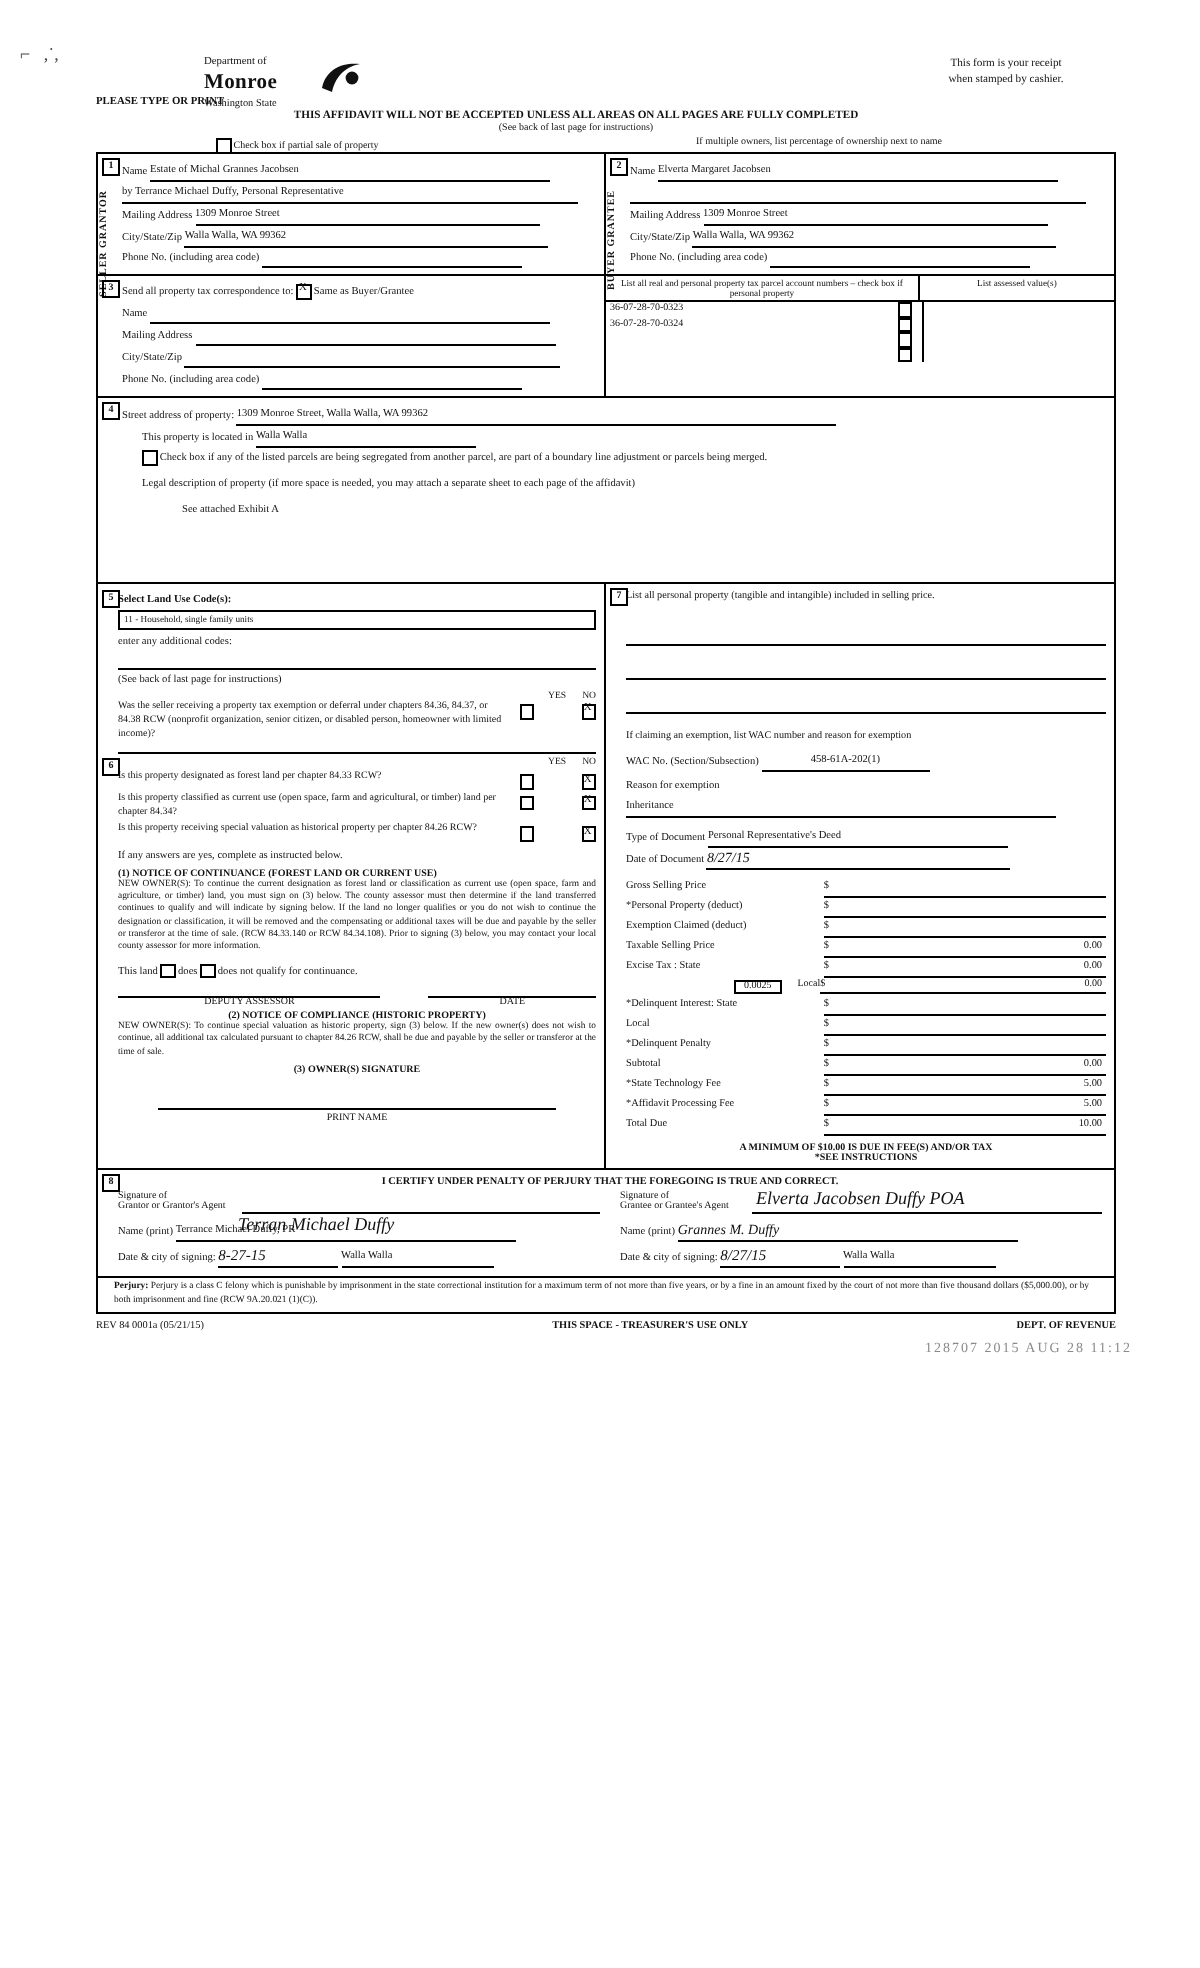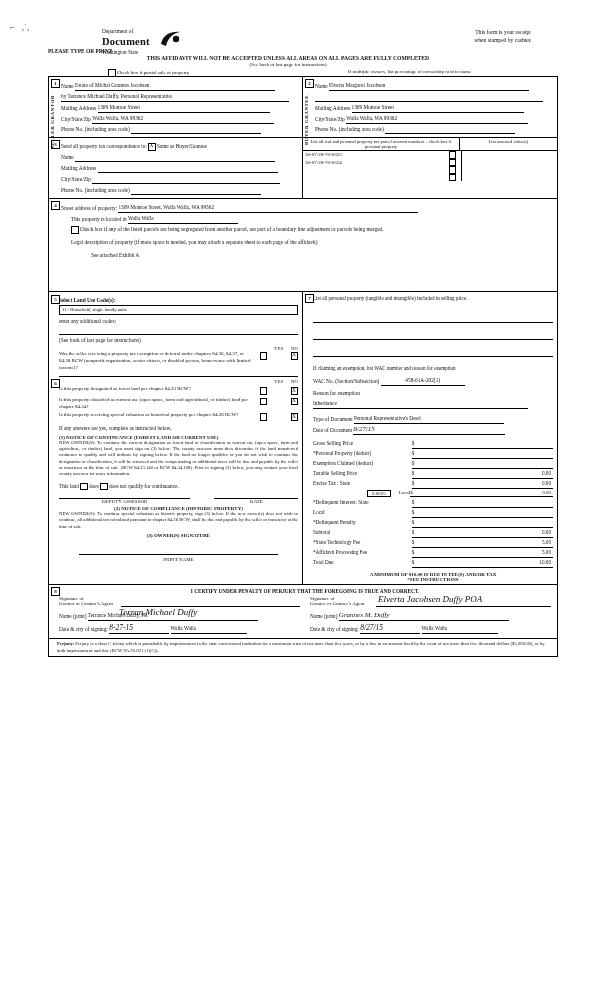--- a/index.html
+++ b/index.html
@@ -77,21 +77,21 @@
 </head>
 <body>
 
 <div class="page">
  <div class="pencil">⌐ ͏ ͏ ,˙,</div>
  <div class="doc">
 
   <div class="hdr">
     <div class="dor">
       <div class="d1">Department of</div>
-      <div class="d2">Document</div>
+      <div class="d2">Monroe</div>
       <div class="d3">Washington State</div>
     </div>
     <div class="logo">
       <svg viewBox="0 0 22 18" width="22" height="18">
             <path d="M1 14 C3 4, 12 1, 20 2 C14 3, 8 7, 6 16 Z" fill="#111"></path>
             <circle cx="16" cy="9" r="3.2" fill="#111"></circle>
           </svg>
     </div>
     <div class="receipt">
       <div>This form is your receipt</div>
@@ -433,15 +433,21 @@
         </div>
       </div>
     </div>
 
     <div class="perjury">
       <span class="b">Perjury:</span>
       <span>Perjury is a class C felony which is punishable by imprisonment in the state correctional institution for a maximum term of not more than five years, or by a fine in an amount fixed by the court of not more than five thousand dollars ($5,000.00), or by both imprisonment and fine (RCW 9A.20.021 (1)(C)).</span>
     </div>
   </div>
 
+  <div class="footer" style="position:relative">
+    <span>REV 84 0001a (05/21/15)</span>
+    <span class="b" style="margin-left:40px">THIS SPACE - TREASURER'S USE ONLY</span>
+    <span class="b">DEPT. OF REVENUE</span>
+    <span class="stamp">128707 2015 AUG 28 11:12</span>
+  </div>
 
  </div>
 </div>
 
 </body></html>

